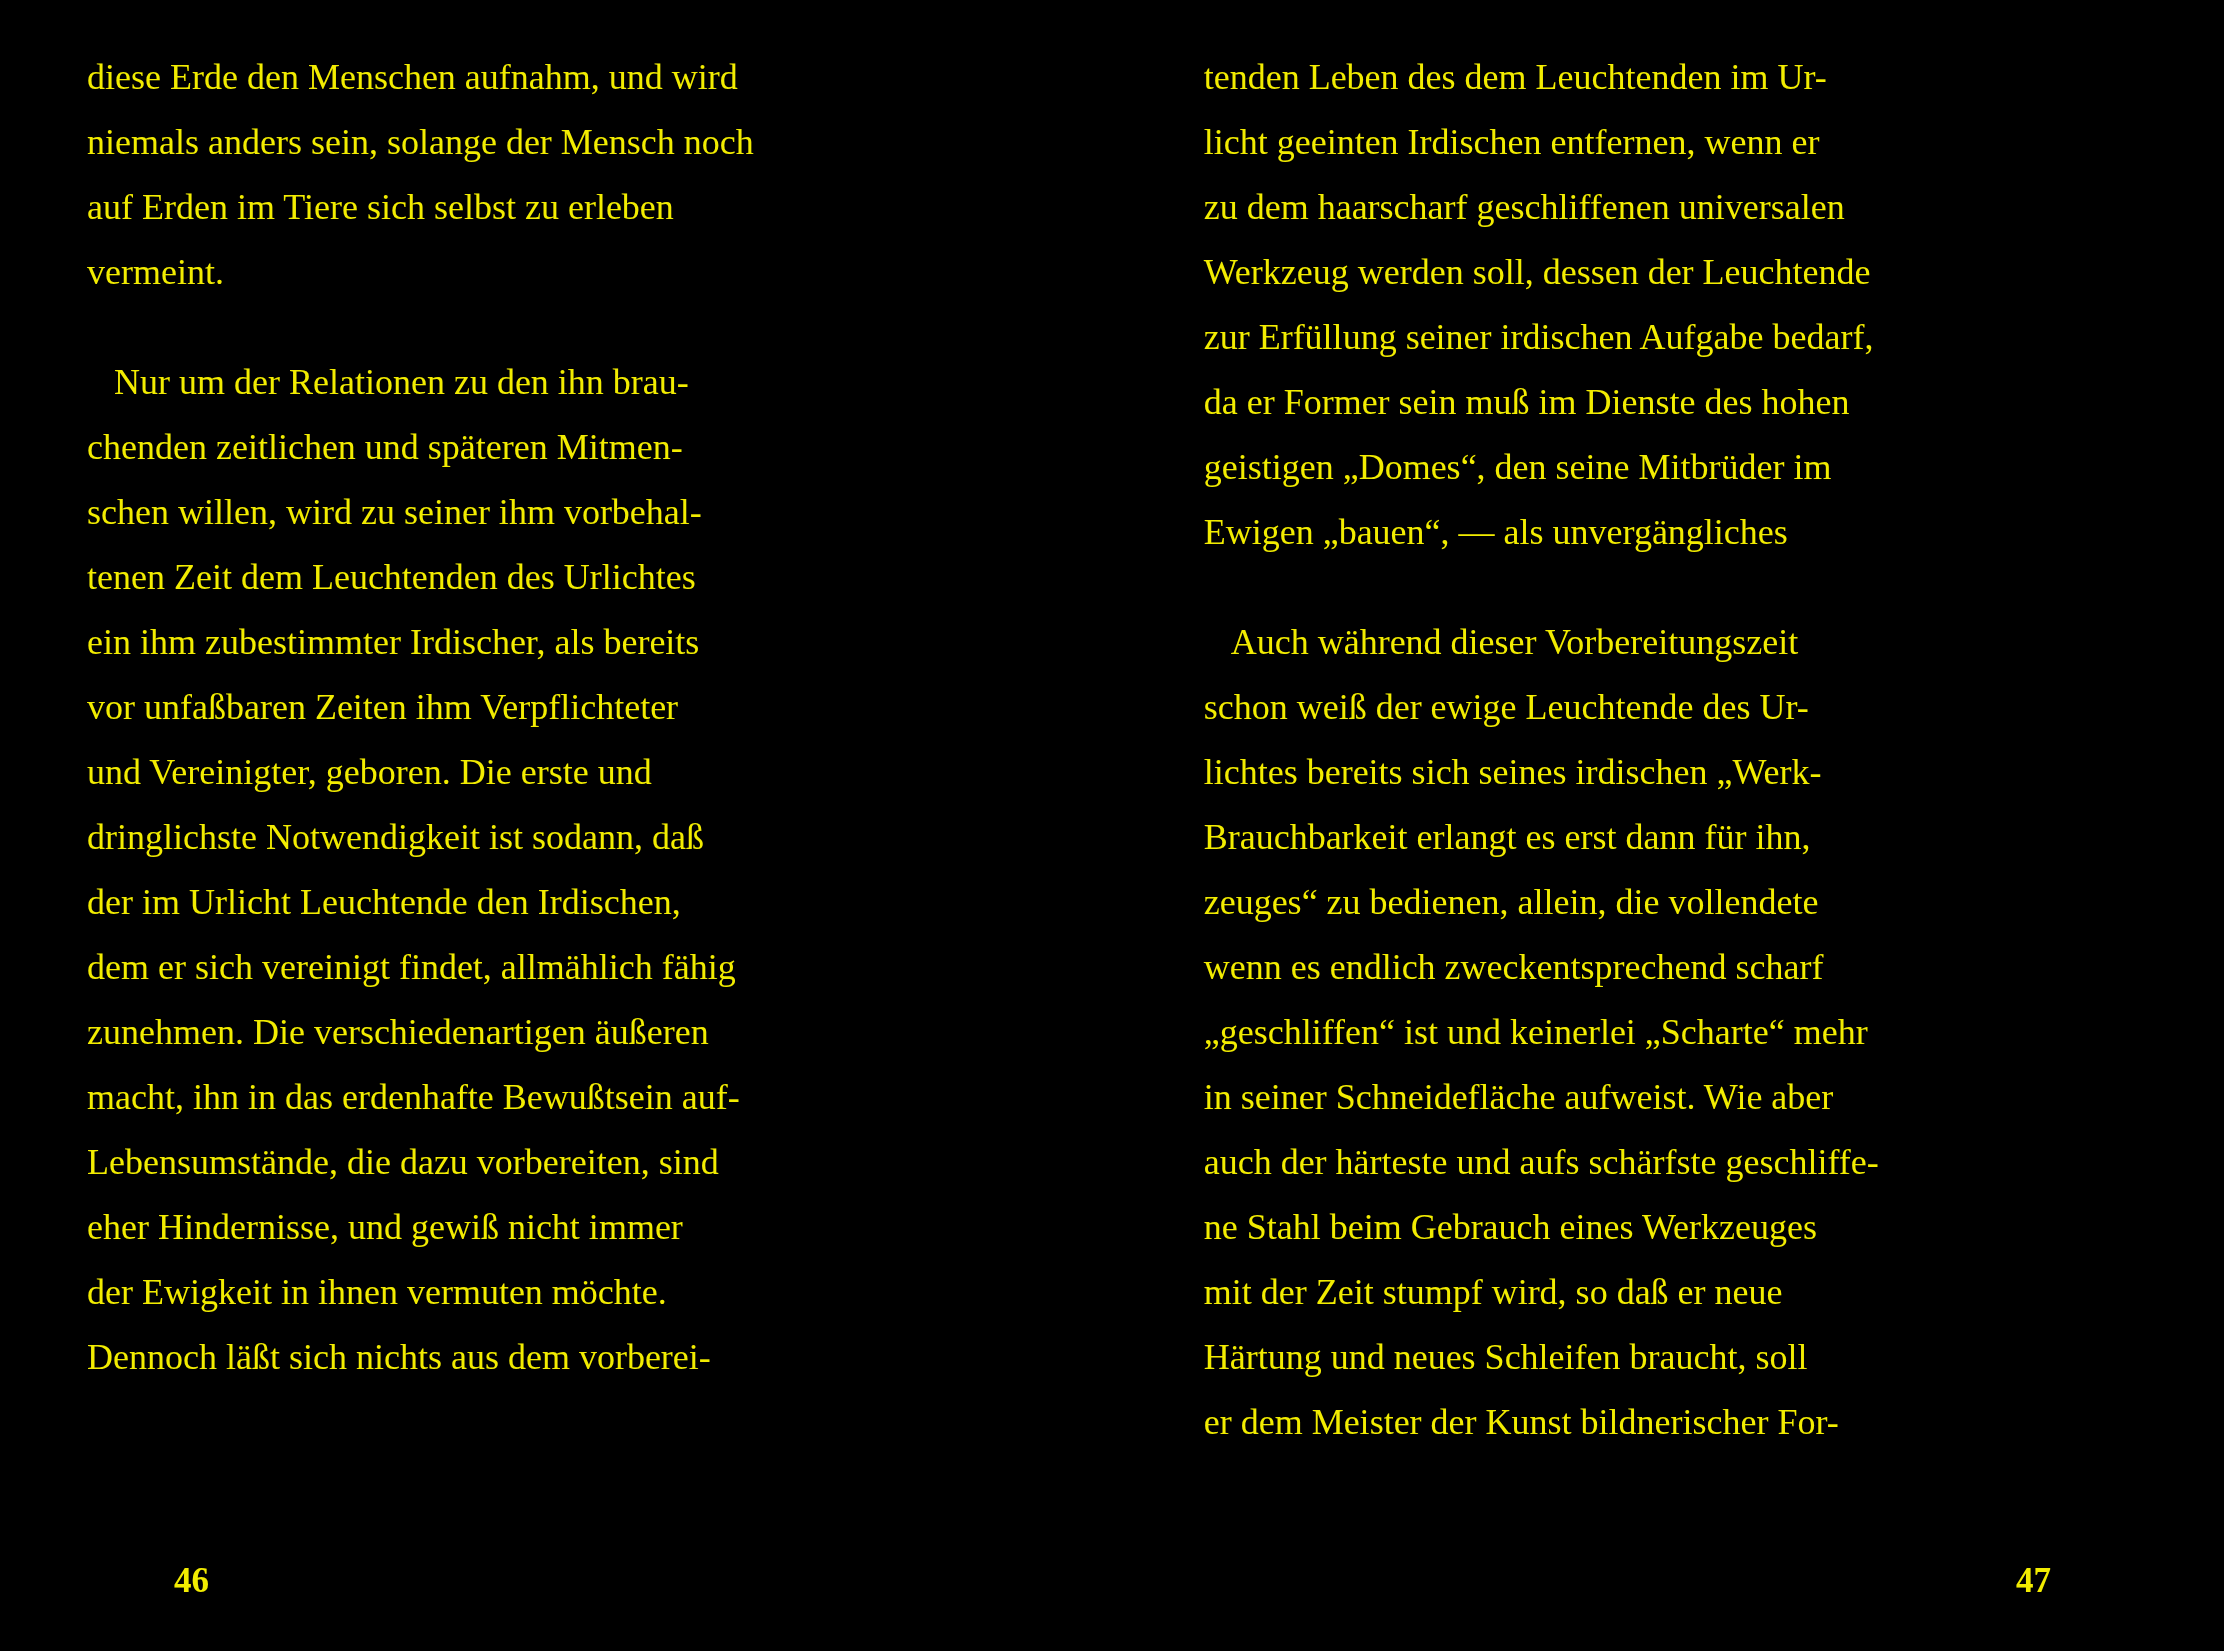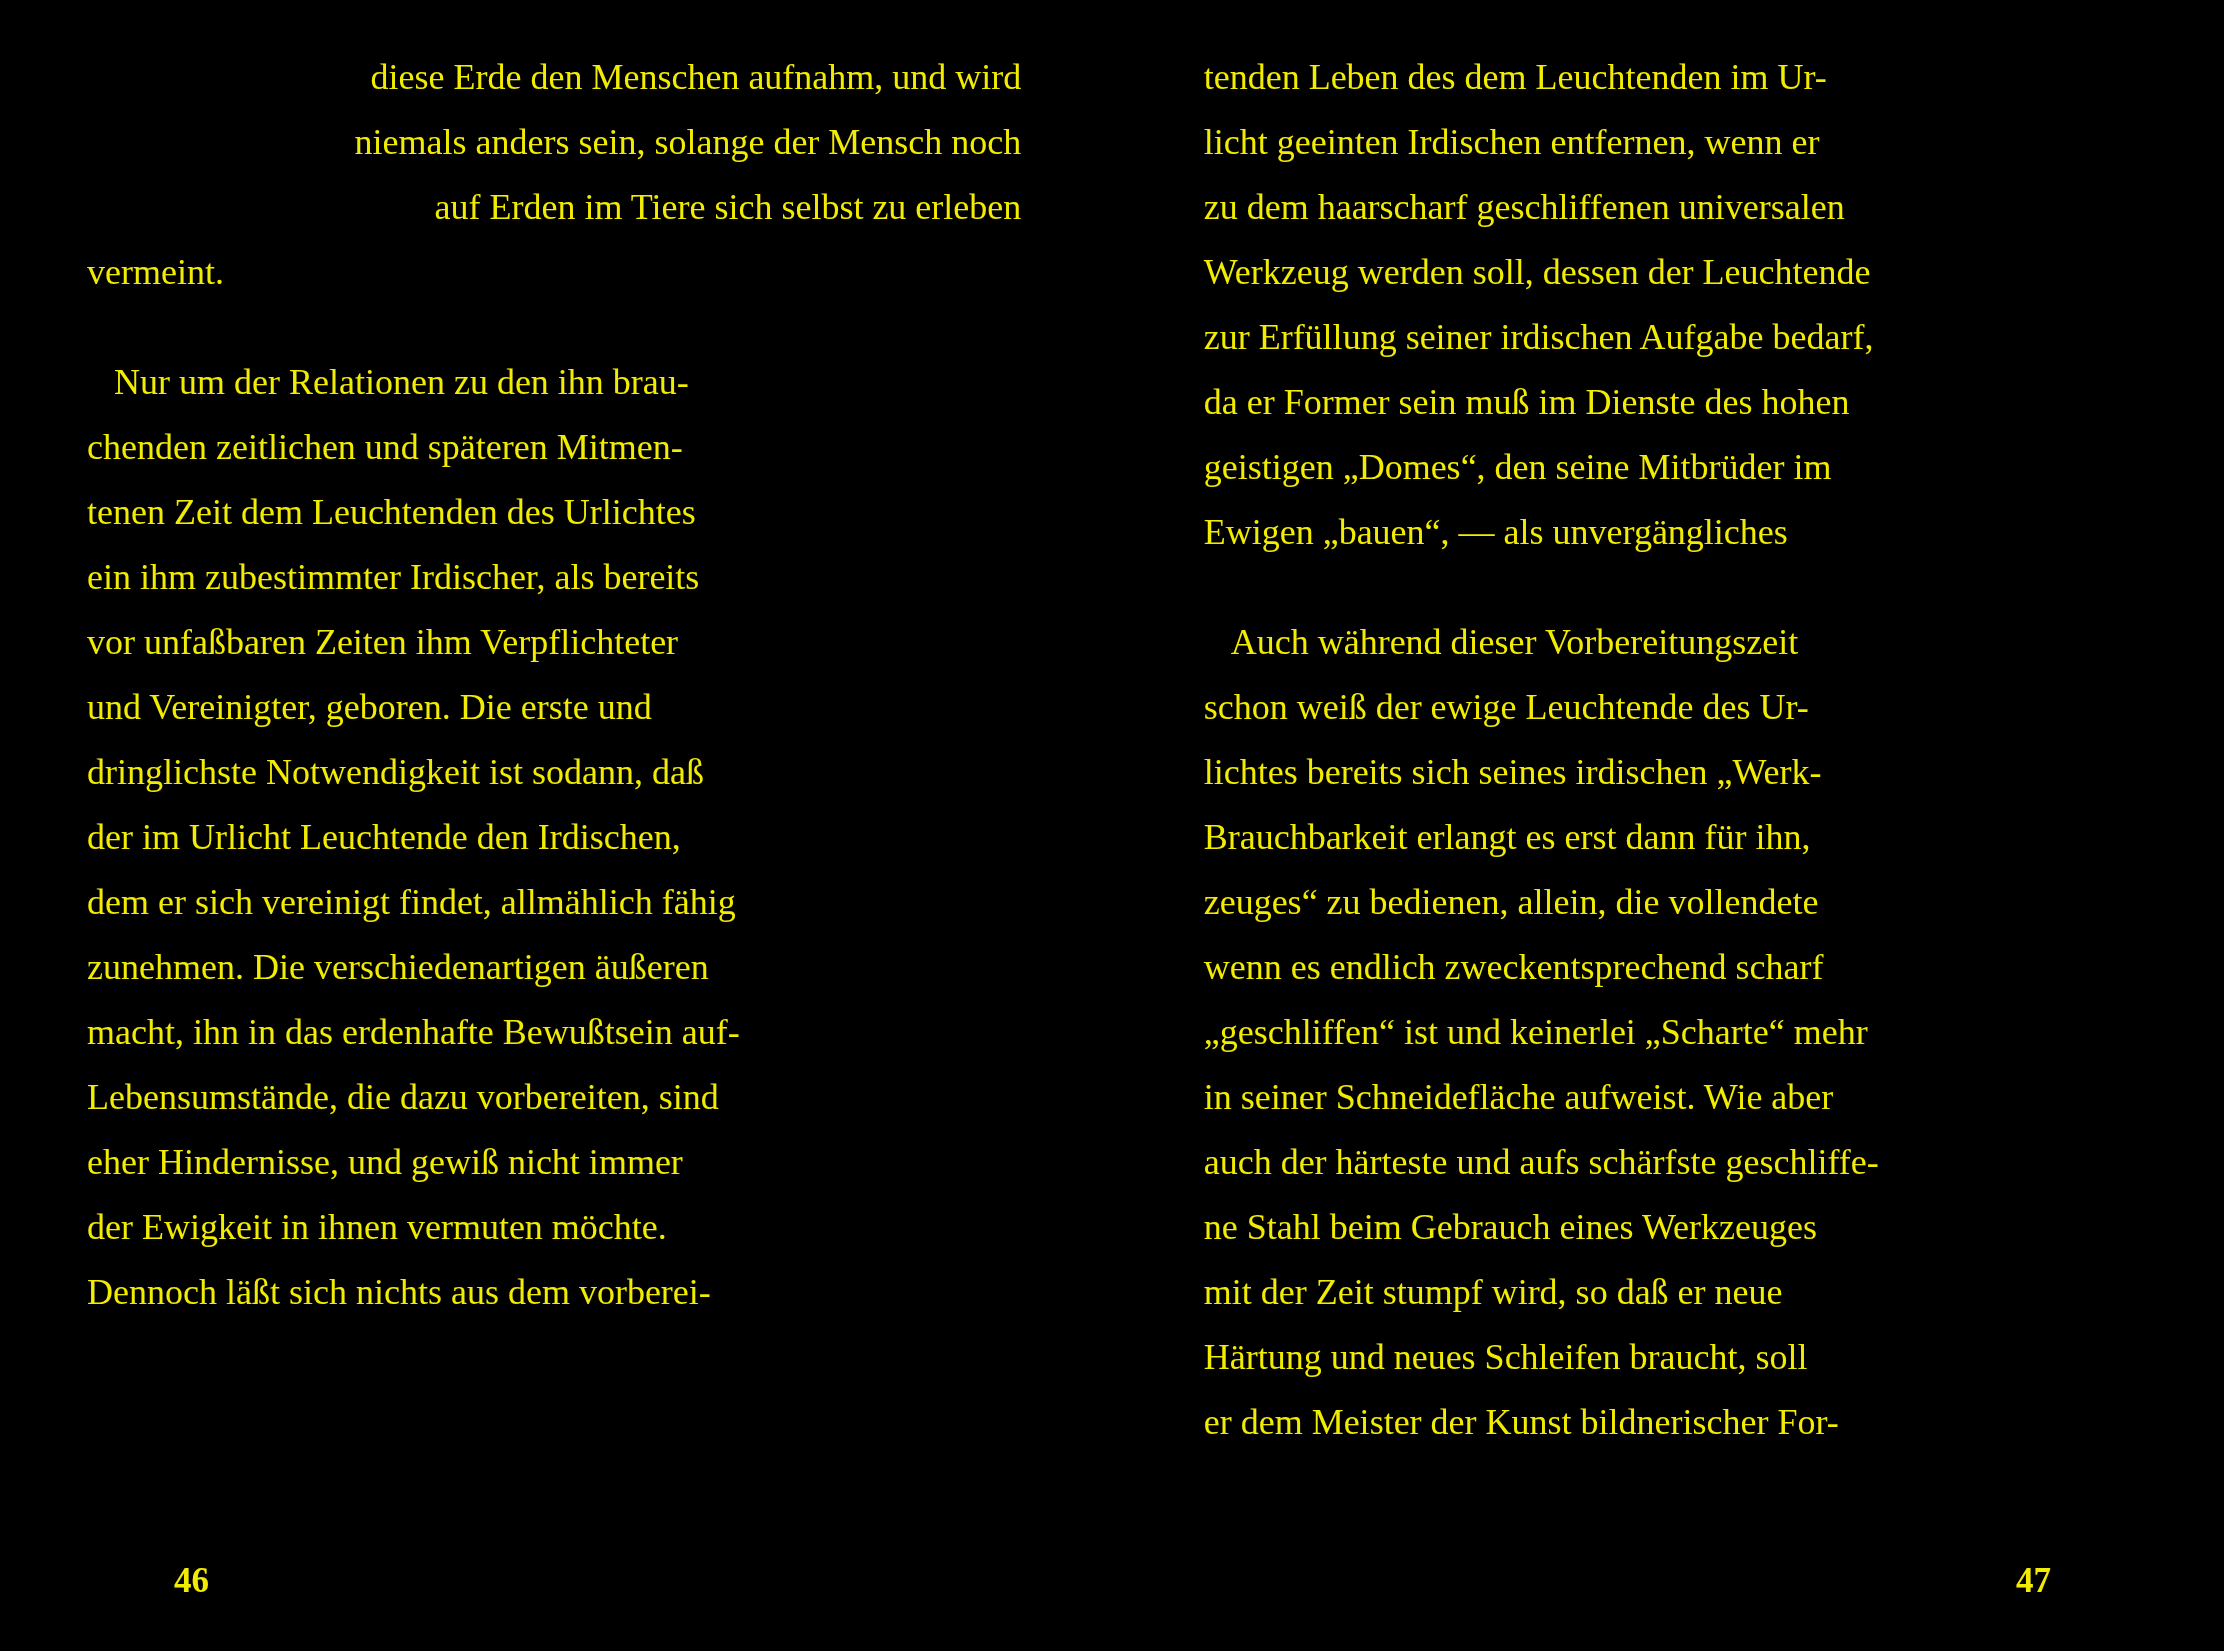--- a/index.html
+++ b/index.html
@@ -41,21 +41,21 @@
     font-size: 36px;
     font-family: "Liberation Serif", serif;
   }
   .ln {
     display: block;
     line-height: 65px;
     white-space: nowrap;
   }
   .ln.j {
     display: flex;
-    justify-content: flex-end;
+    justify-content: flex-start;
   }
   .ln.j > span { display: inline-block; }
   .blockgap { height: 45px; }
 
   .pagenum {
     position: absolute;
     bottom: 50px;
     color: #f2ec00;
     font-size: 35px;
     font-weight: bold;
@@ -83,20 +83,21 @@
         <span class="ln j">
             <span>auf Erden im Tiere sich selbst zu erleben</span>
             <span></span>
           </span>
         <span class="ln">vermeint.</span>
       </div>
       <div class="blockgap"></div>
       <div class="lines">
         <span class="ln">&nbsp;&nbsp;&nbsp;<span>Nur um der Relationen zu den ihn brau-</span></span>
         <span class="ln">chenden zeitlichen und späteren Mitmen-</span>
+        <span class="ln">schen willen, wird zu seiner ihm vorbehal-</span>
         <span class="ln">tenen Zeit dem Leuchtenden des Urlichtes</span>
         <span class="ln">ein ihm zubestimmter Irdischer, als bereits</span>
         <span class="ln">vor unfaßbaren Zeiten ihm Verpflichteter</span>
         <span class="ln">und Vereinigter, geboren. Die erste und</span>
         <span class="ln">dringlichste Notwendigkeit ist sodann, daß</span>
         <span class="ln">der im Urlicht Leuchtende den Irdischen,</span>
         <span class="ln">dem er sich vereinigt findet, allmählich fähig</span>
         <span class="ln">zunehmen. Die verschiedenartigen äußeren</span>
         <span class="ln">macht, ihn in das erdenhafte Bewußtsein auf-</span>
         <span class="ln">Lebensumstände, die dazu vorbereiten, sind</span>

